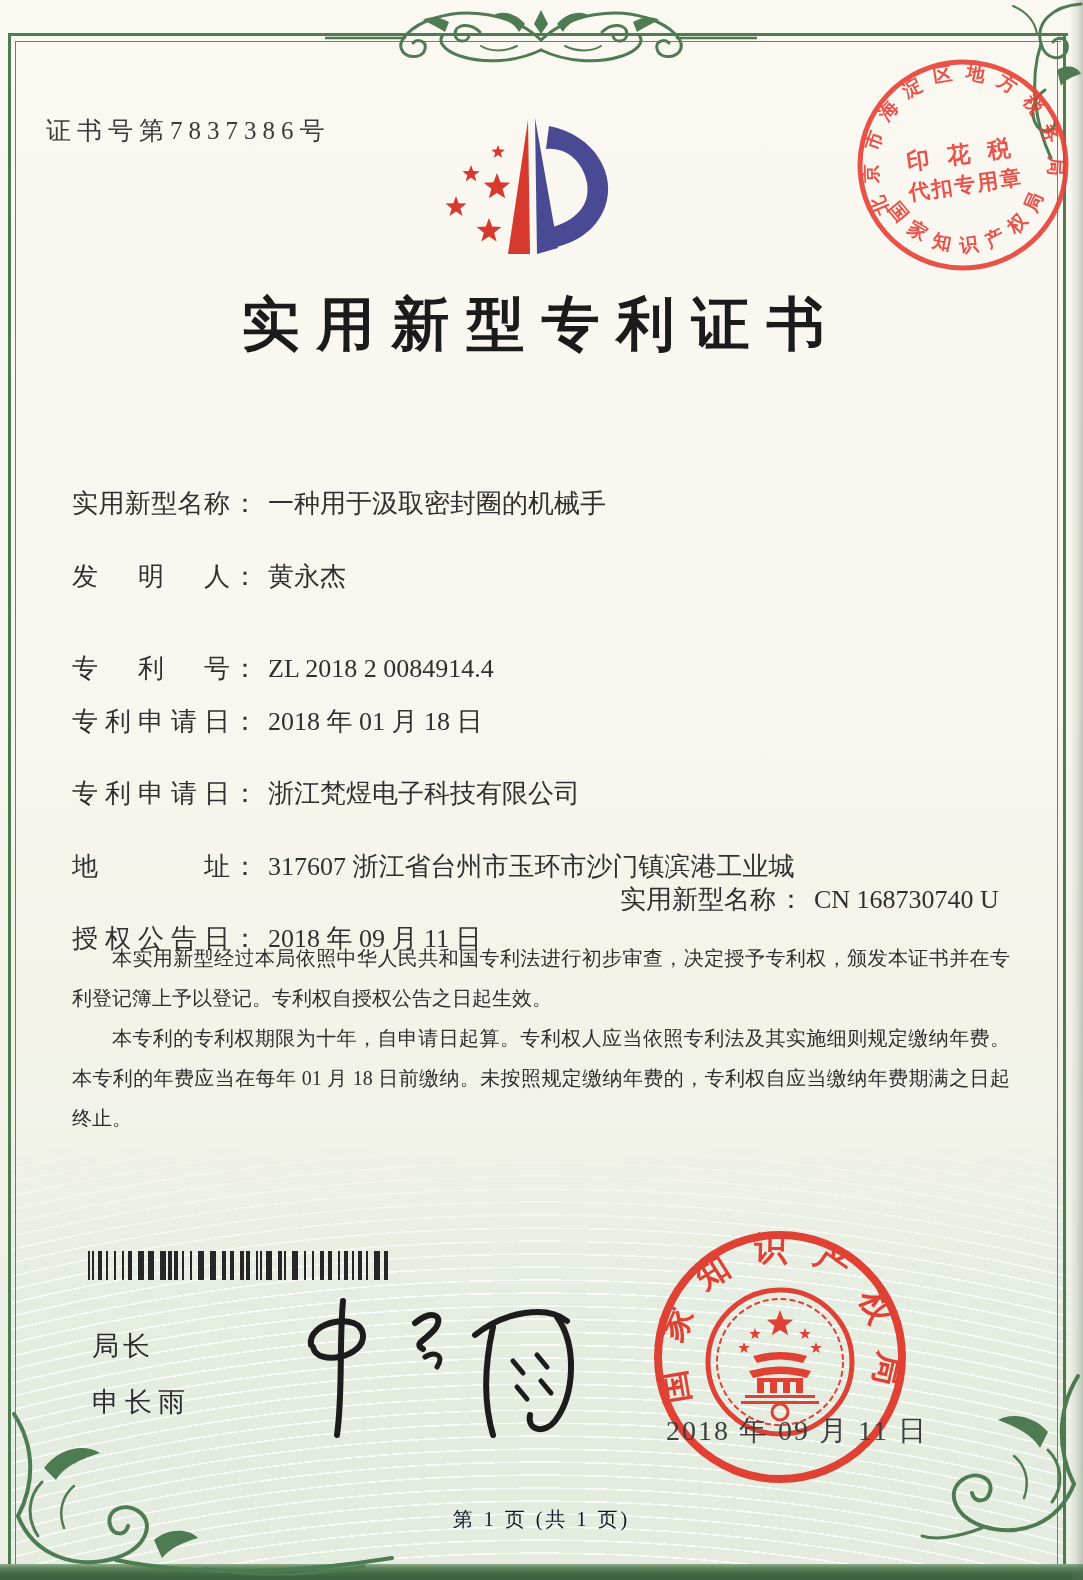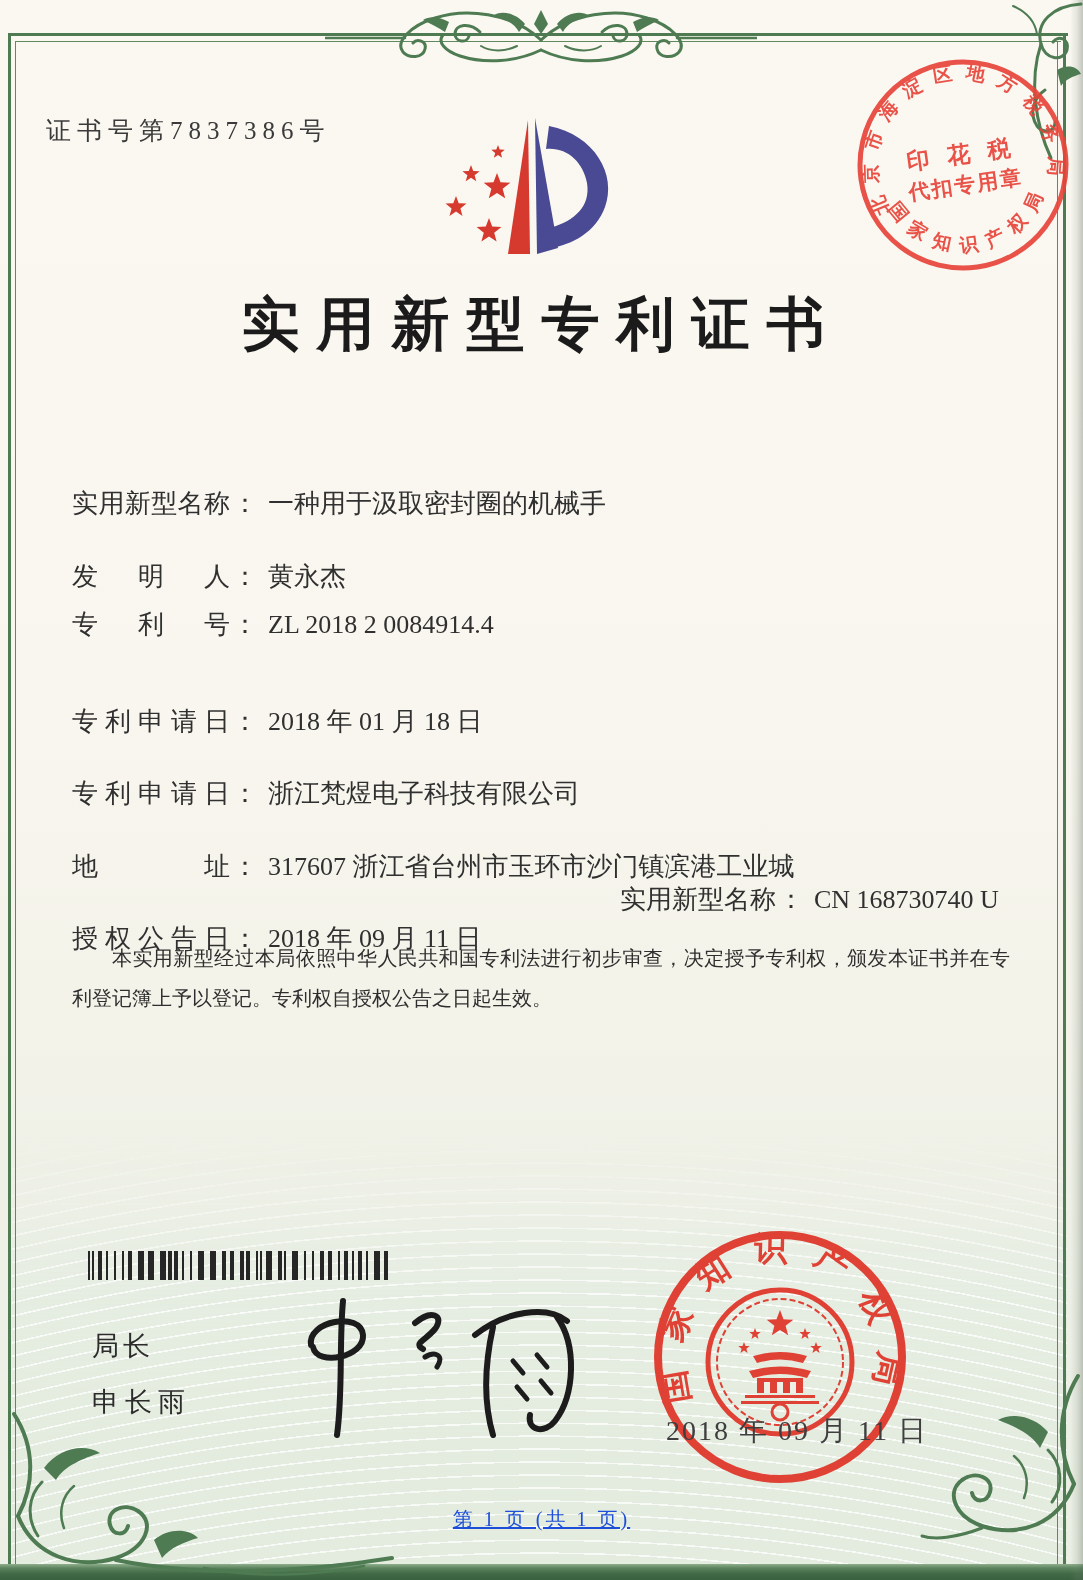--- a/index.html
+++ b/index.html
@@ -35,21 +35,21 @@
     letter-spacing:17px;color:#1b1b1b;}
   .field-row{left:72px;font-size:26px;color:#303030;white-space:nowrap;}
   .flabel{display:inline-block;width:158px;text-align:justify;text-align-last:justify;vertical-align:bottom;margin-top:39px;}
   .colon{margin:0 10px 0 2px;}
   .grant-col{left:620px;font-size:26px;color:#303030;white-space:nowrap;position:absolute;}
   .paras{left:72px;top:938px;width:938px;font-size:20px;line-height:40px;color:#2e2e2e;text-align:justify;}
   .paras p{margin:0;text-indent:2em;}
   .officer-title{left:92px;top:1328px;font-size:27px;color:#2c2c2c;letter-spacing:4px;}
   .officer-name{left:92px;top:1384px;font-size:27px;color:#2c2c2c;letter-spacing:6px;}
   .seal-date{left:666px;top:1412px;font-size:28px;color:#3e3e3e;letter-spacing:2px;white-space:nowrap;}
-  .page-footer{left:0;top:1506px;width:1083px;text-align:center;font-size:20px;color:#1d4ed8;letter-spacing:3px;text-decoration:underline;}
+  .page-footer{left:0;top:1506px;width:1083px;text-align:center;font-size:20px;color:#0f172a;letter-spacing:3px;}
   
   .barcode{left:88px;top:1251px;width:304px;height:29px;overflow:hidden;white-space:nowrap;font-size:0;}
   .barcode i{display:inline-block;height:29px;background:#262626;}
   .barcode s{display:inline-block;height:29px;}
   svg{display:block;}
   .orn{color:#4e7b52;}
 </style>
 </head>
 <body>
 
@@ -142,41 +142,42 @@
 </svg>
 
 <div class="abs title">实用新型专利证书</div>
 
 <div class="abs field-row" style="top:447px">
   <span class="flabel">实用新型名称</span><span class="colon">：</span><span>一种用于汲取密封圈的机械手</span>
 </div>
 <div class="abs field-row" style="top:520px">
   <span class="flabel">发明人</span><span class="colon">：</span><span>黄永杰</span>
 </div>
-<div class="abs field-row" style="top:568px">
+<div class="abs field-row" style="top:612px">
   <span class="flabel">专利号</span><span class="colon">：</span><span>ZL 2018 2 0084914.4</span>
 </div>
 <div class="abs field-row" style="top:665px">
   <span class="flabel">专利申请日</span><span class="colon">：</span><span>2018 年 01 月 18 日</span>
 </div>
 <div class="abs field-row" style="top:737px">
   <span class="flabel">专利申请日</span><span class="colon">：</span><span>浙江梵煜电子科技有限公司</span>
 </div>
 <div class="abs field-row" style="top:810px">
   <span class="flabel">地址</span><span class="colon">：</span><span>317607 浙江省台州市玉环市沙门镇滨港工业城</span>
 </div>
 <div class="abs field-row" style="top:882px">
   <span class="flabel">授权公告日</span><span class="colon">：</span><span>2018 年 09 月 11 日</span>
 </div>
 <div class="grant-col" style="top:882px">
   <span>实用新型名称</span><span class="colon">：</span><span>CN 168730740 U</span>
 </div>
 
 <div class="abs paras">
   <p>本实用新型经过本局依照中华人民共和国专利法进行初步审查，决定授予专利权，颁发本证书并在专利登记簿上予以登记。专利权自授权公告之日起生效。</p>
+  <p>本专利的专利权期限为十年，自申请日起算。专利权人应当依照专利法及其实施细则规定缴纳年费。本专利的年费应当在每年 01 月 18 日前缴纳。未按照规定缴纳年费的，专利权自应当缴纳年费期满之日起终止。</p>
 </div>
 
 <div class="abs barcode" id="barcode"><i style="width:2px"></i><s style="width:2px"></s><i style="width:2px"></i><s style="width:4px"></s><i style="width:4px"></i><s style="width:4px"></s><i style="width:2px"></i><s style="width:6px"></s><i style="width:2px"></i><s style="width:6px"></s><i style="width:2px"></i><s style="width:4px"></s><i style="width:4px"></i><s style="width:6px"></s><i style="width:6px"></i><s style="width:4px"></s><i style="width:6px"></i><s style="width:6px"></s><i style="width:6px"></i><s style="width:2px"></s><i style="width:4px"></i><s style="width:2px"></s><i style="width:4px"></i><s style="width:4px"></s><i style="width:2px"></i><s style="width:6px"></s><i style="width:2px"></i><s style="width:6px"></s><i style="width:6px"></i><s style="width:6px"></s><i style="width:6px"></i><s style="width:6px"></s><i style="width:4px"></i><s style="width:4px"></s><i style="width:4px"></i><s style="width:6px"></s><i style="width:4px"></i><s style="width:2px"></s><i style="width:4px"></i><s style="width:6px"></s><i style="width:2px"></i><s style="width:2px"></s><i style="width:2px"></i><s style="width:4px"></s><i style="width:6px"></i><s style="width:6px"></s><i style="width:4px"></i><s style="width:2px"></s><i style="width:2px"></i><s style="width:6px"></s><i style="width:6px"></i><s style="width:6px"></s><i style="width:2px"></i><s style="width:6px"></s><i style="width:2px"></i><s style="width:6px"></s><i style="width:4px"></i><s style="width:4px"></s><i style="width:4px"></i><s style="width:6px"></s><i style="width:2px"></i><s style="width:4px"></s><i style="width:4px"></i><s style="width:4px"></s><i style="width:2px"></i><s style="width:4px"></s><i style="width:4px"></i><s style="width:4px"></s><i style="width:2px"></i><s style="width:6px"></s><i style="width:6px"></i><s style="width:4px"></s><i style="width:4px"></i><s style="width:6px"></s></div>
 
 <div class="abs officer-title">局长</div>
 <div class="abs officer-name">申长雨</div>
 
 <svg class="abs" style="left:265px;top:1283px" width="310" height="170" viewBox="0 0 310 170">
   <g fill="none" stroke="#1c1c1c" stroke-width="6" stroke-linecap="round">
     <path d="M78,18 C74,60 78,110 72,152"></path>

